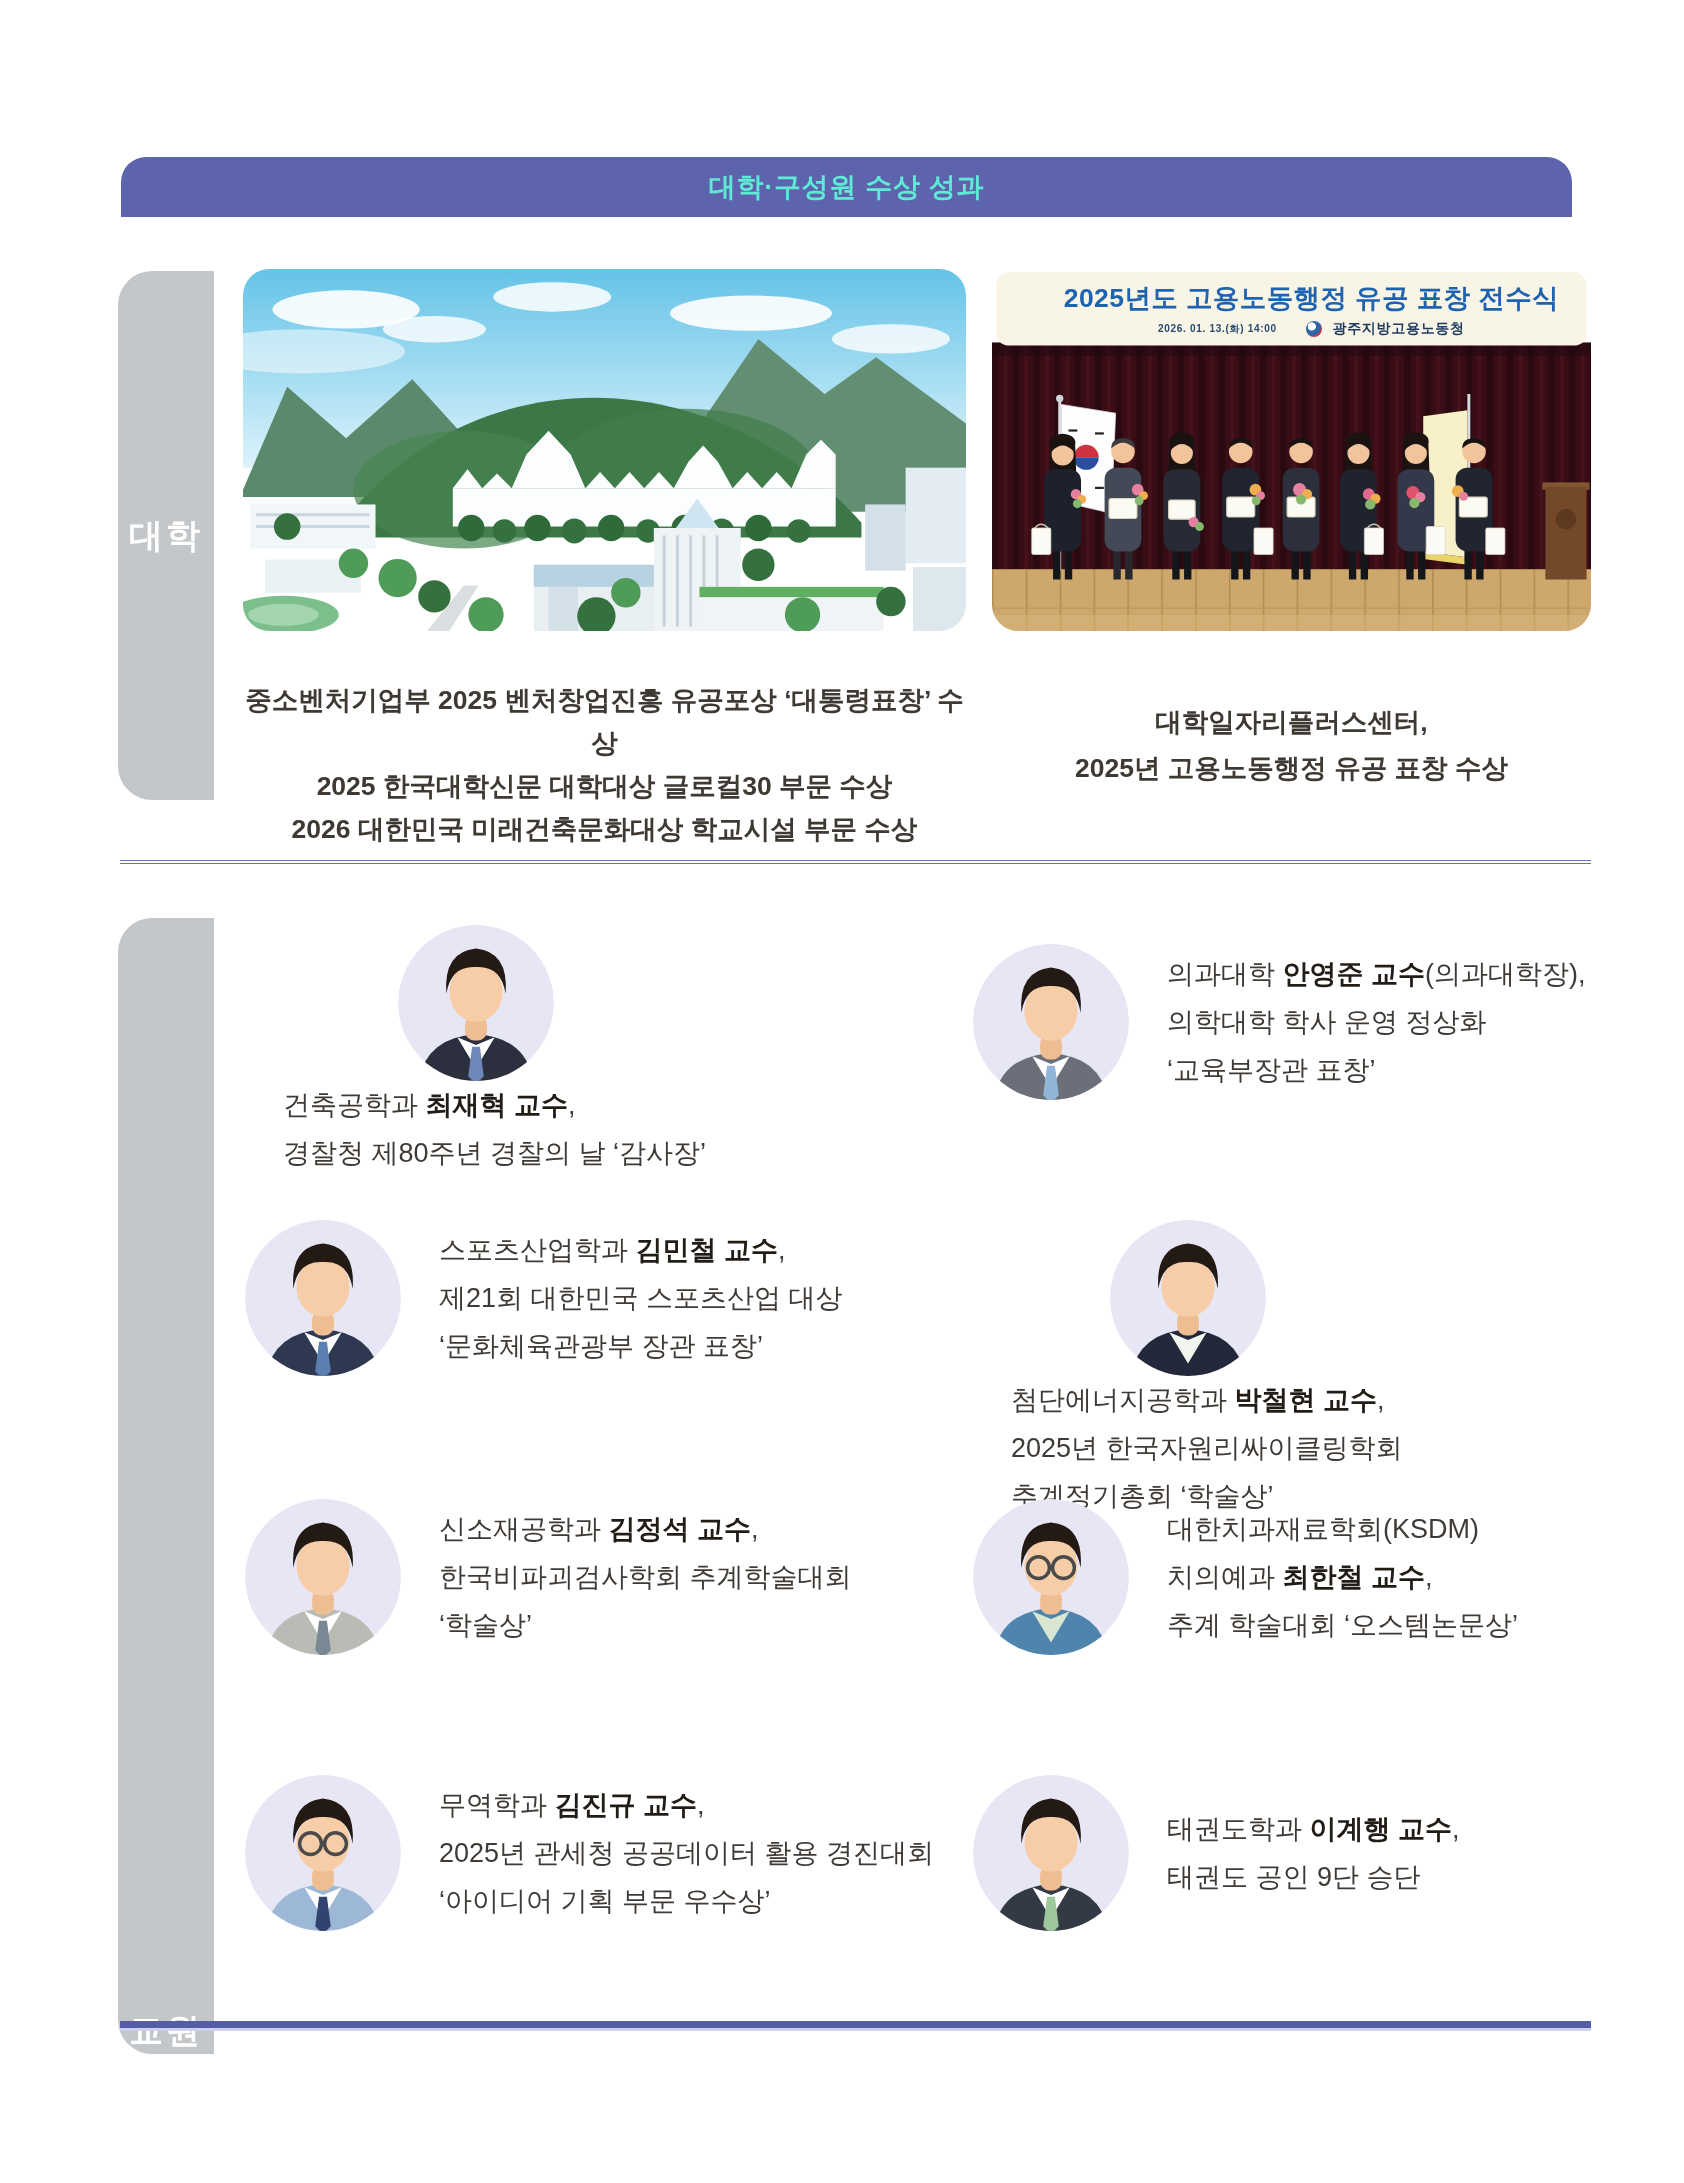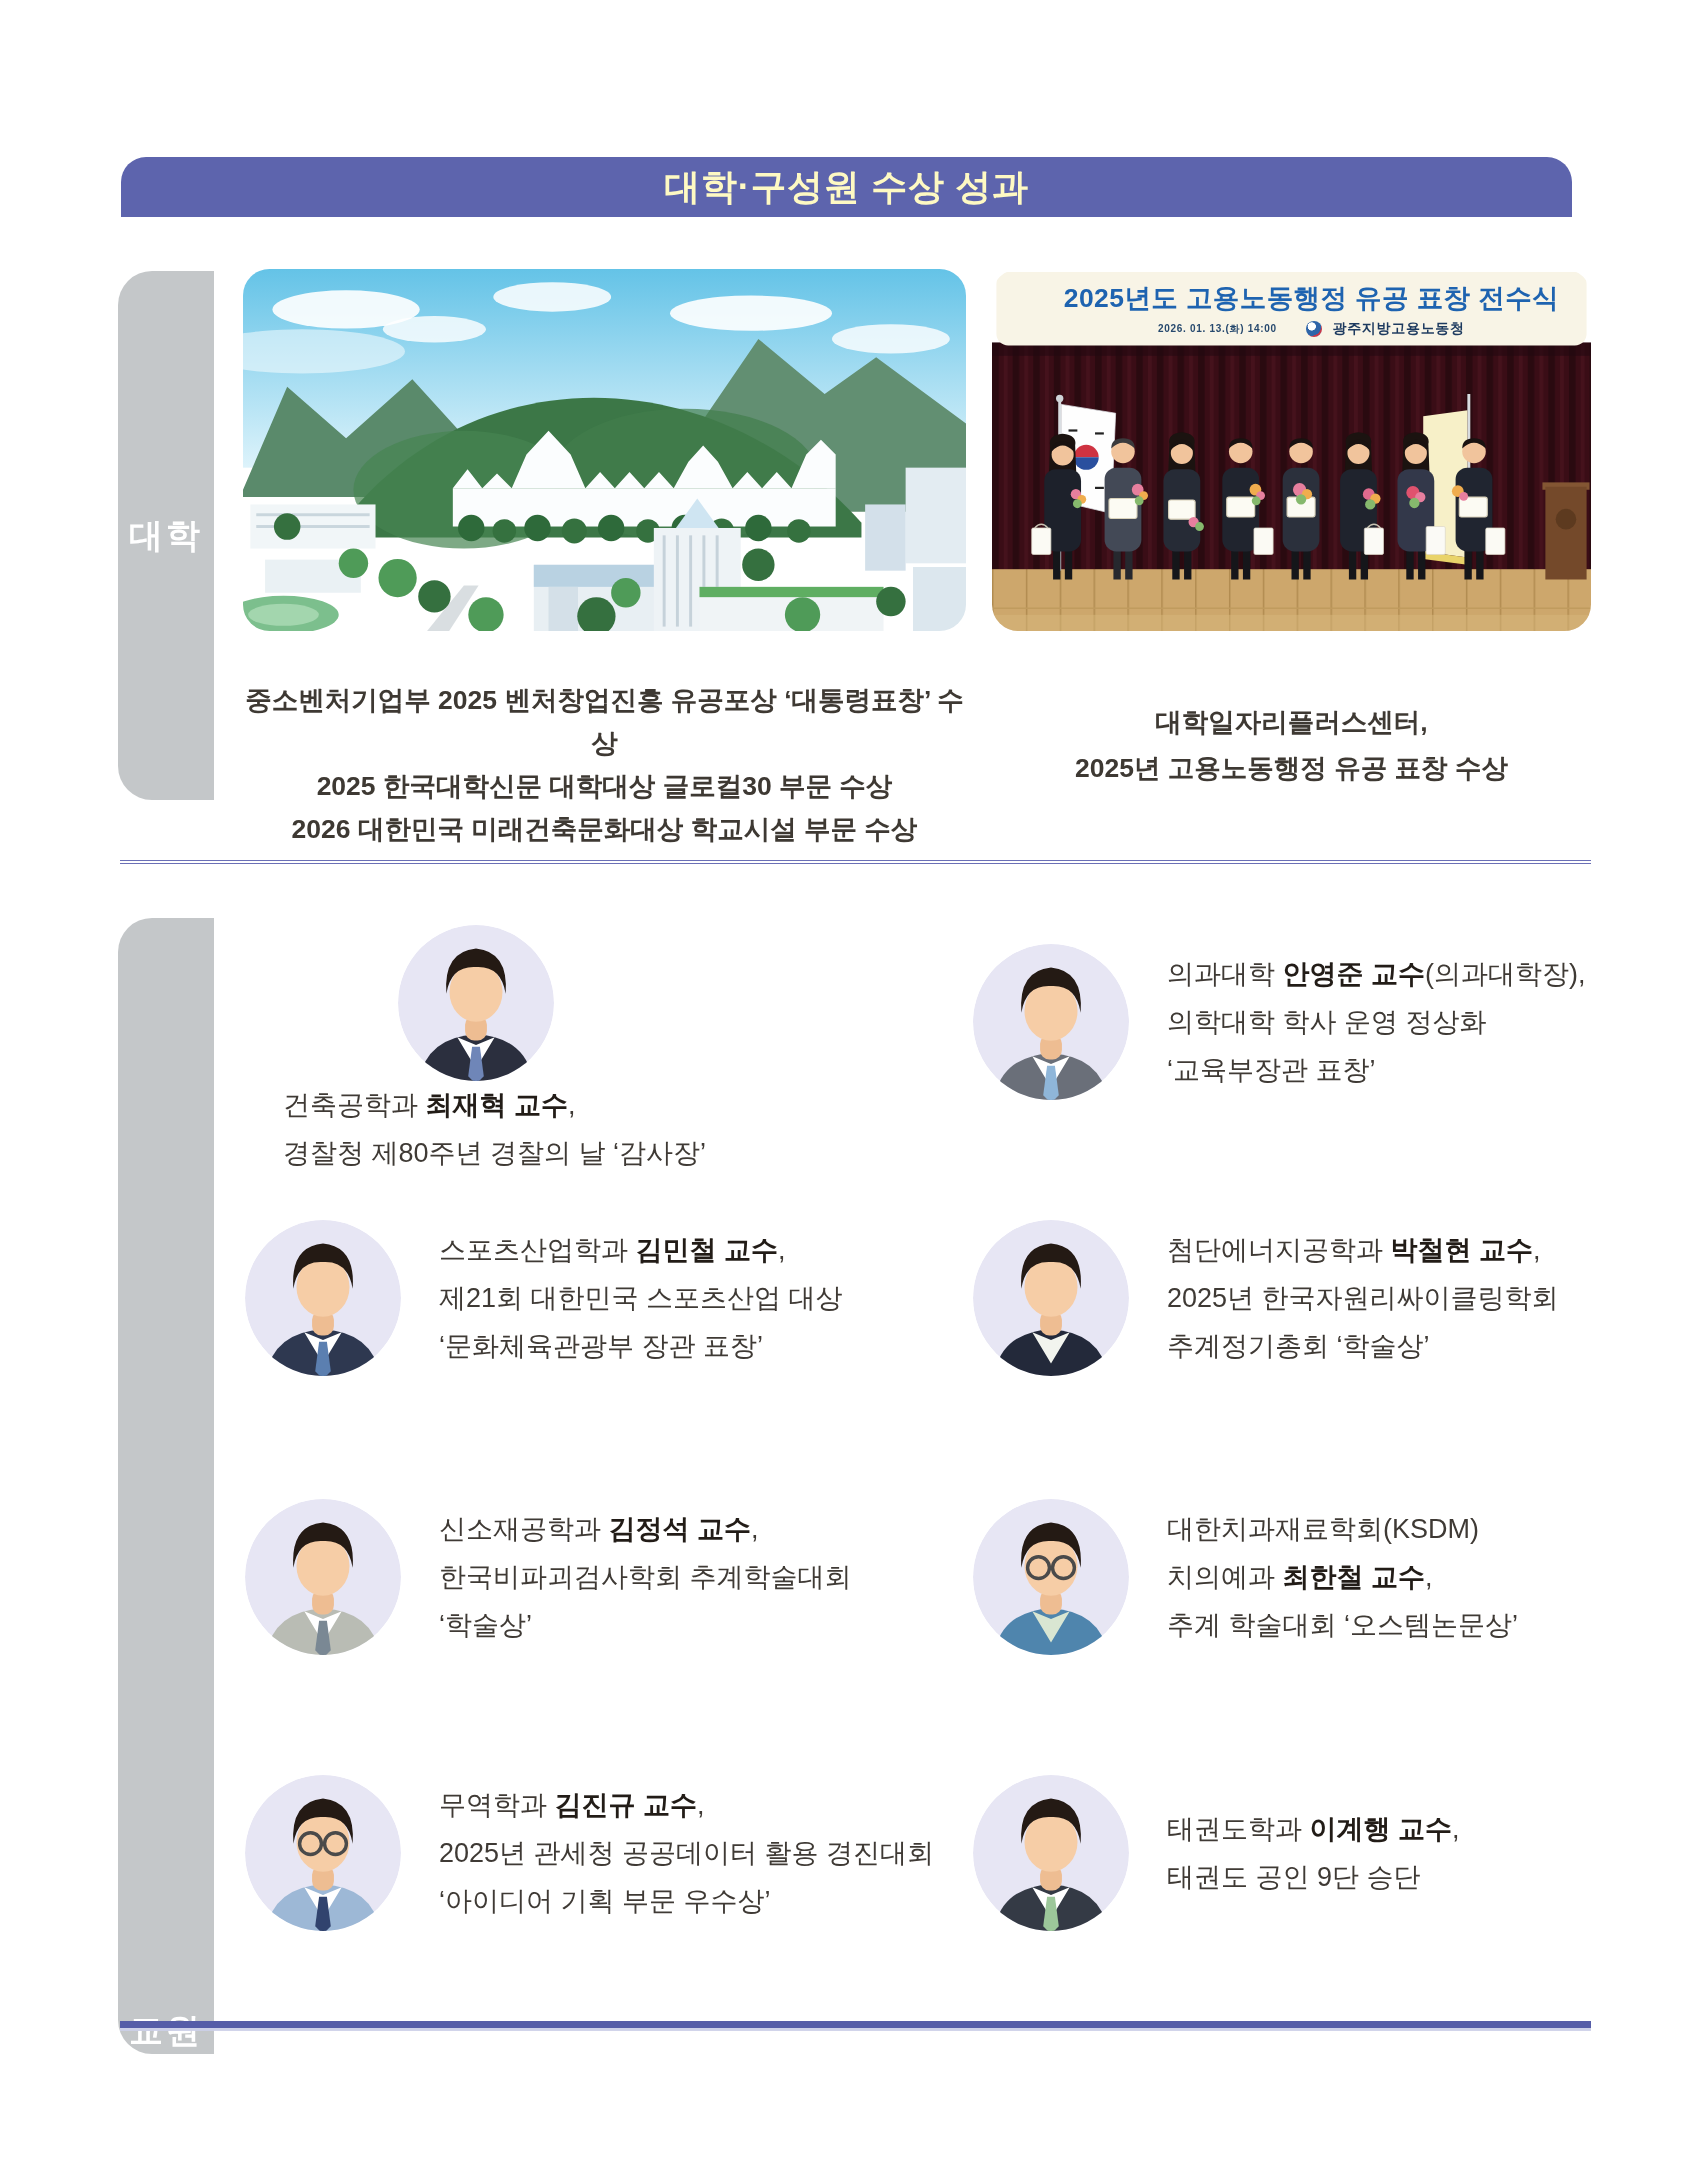--- a/index.html
+++ b/index.html
@@ -3,21 +3,21 @@
 <meta charset="utf-8">
 <style>
   html,body{margin:0;padding:0;background:#ffffff;}
   .page{position:relative;width:1685px;height:2183px;background:#fff;overflow:hidden;
         font-family:"Liberation Sans","DejaVu Sans",sans-serif;color:#3f3a35;}
 
   
   .header-bar{position:absolute;left:121px;top:157px;width:1451px;height:60px;
 formattedackground:#5d64ad;background:#5d64ad;border-radius:25px 25px 0 0;
     display:flex;align-items:center;justify-content:center;}
-  .header-bar .title{color:#fef9c3;font-size:36px;font-weight:700;letter-spacing:0.7px;}
+  .header-bar .title{color:#5eead4;font-size:27px;font-weight:700;letter-spacing:0.7px;}
 
   
   .side-tab{position:absolute;left:118px;width:96px;background:#c4c7c9;
     border-radius:34px 0 0 34px;display:flex;align-items:center;justify-content:center;}
   .side-tab .tab-label{color:#ffffff;font-size:34px;font-weight:700;letter-spacing:2.9px;}
   .tab-univ{top:271px;height:529px;font-family:Liberation Mono, monospace;}
   .tab-fac{top:918px;height:1136px;align-items:flex-end;}
 
   
   .photo{position:absolute;top:269px;height:362px;border-radius:26.5px;overflow:hidden;}
@@ -381,21 +381,21 @@
         </g>
       </g>
     </svg>
     <div class="entry-text">
       <div class="line"><span class="dept">스포츠산업학과 </span><span class="pname">김민철 교수</span><span>,</span></div>
       <div class="line">제21회 대한민국 스포츠산업 대상</div>
       <div class="line">‘문화체육관광부 장관 표창’</div>
     </div>
   </div>
 
-  <div class="entry" style="left:973px;top:1220px;">
+  <div class="entry" style="left:973px;top:1220px;flex-direction:column;">
     <svg class="avatar" viewBox="0 0 100 100">
       <defs>
           <clipPath id="c3">
             <circle cx="50" cy="50" r="50"></circle>
           </clipPath>
         </defs>
       <g clip-path="url(#c3)">
         <circle cx="50" cy="50" r="50" fill="#e7e6f4"></circle>
         <path d="M13,102 Q17,72 50,70 Q83,72 87,102 Z" fill="#23293a"></path>
         <path d="M38,72 L50,92 L62,72 L50,77 Z" fill="#f2f4ee"></path>

